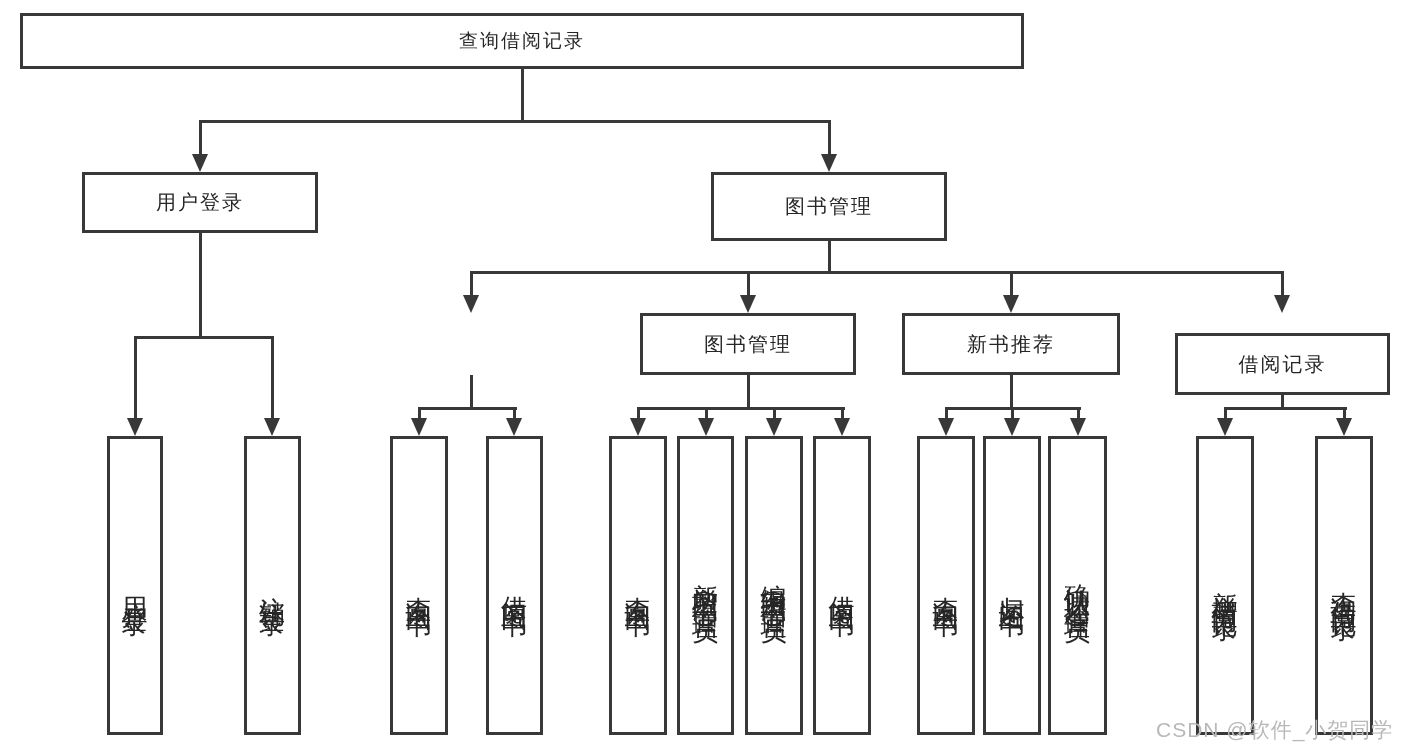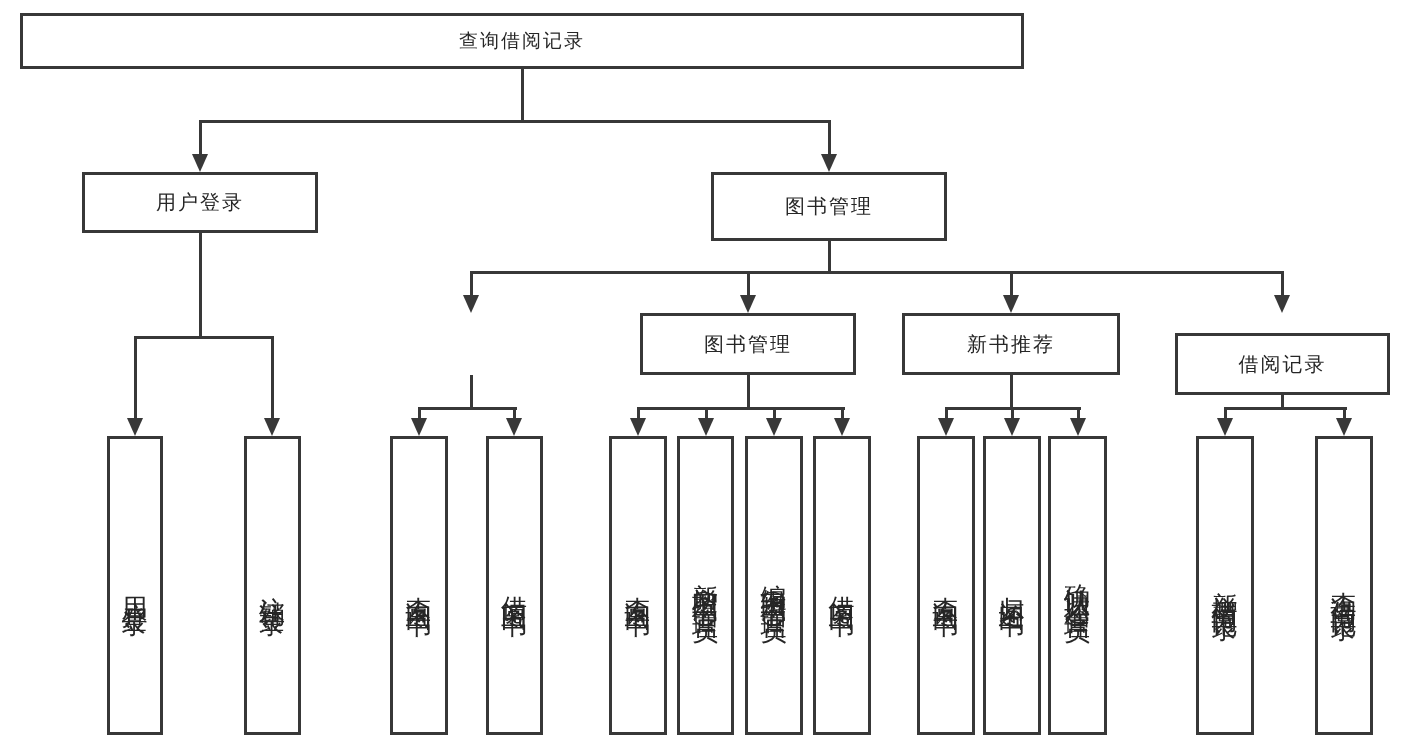--- a/index.html
+++ b/index.html
@@ -159,14 +159,15 @@
   <div class="vbox" style="left:745px; width:58px;">编辑图书（管理员）</div>
   <div class="vbox" style="left:813px; width:58px;">借阅图书</div>
 
   <div class="vbox" style="left:917px; width:58px;">查询图书</div>
   <div class="vbox" style="left:983px; width:58px;">归还图书</div>
   <div class="vbox" style="left:1048px; width:59px;">确认归还（管理员）</div>
 
   <div class="vbox" style="left:1196px; width:58px;">新增借阅记录</div>
   <div class="vbox" style="left:1315px; width:58px;">查询借阅记录</div>
 
+  <div id="watermark">CSDN @软件_小贺同学</div>
 
 </div>
 
 </body></html>

